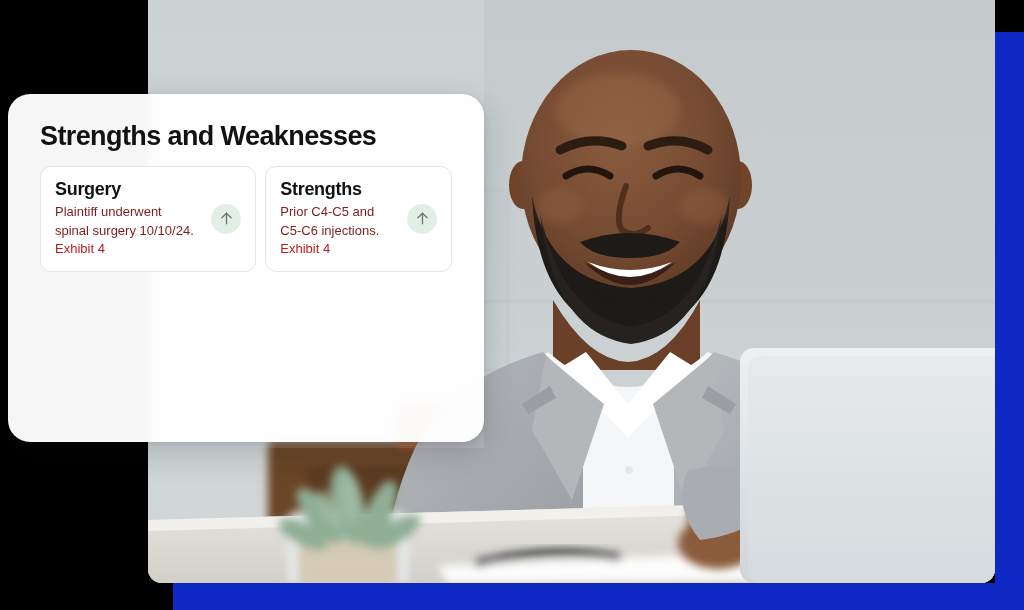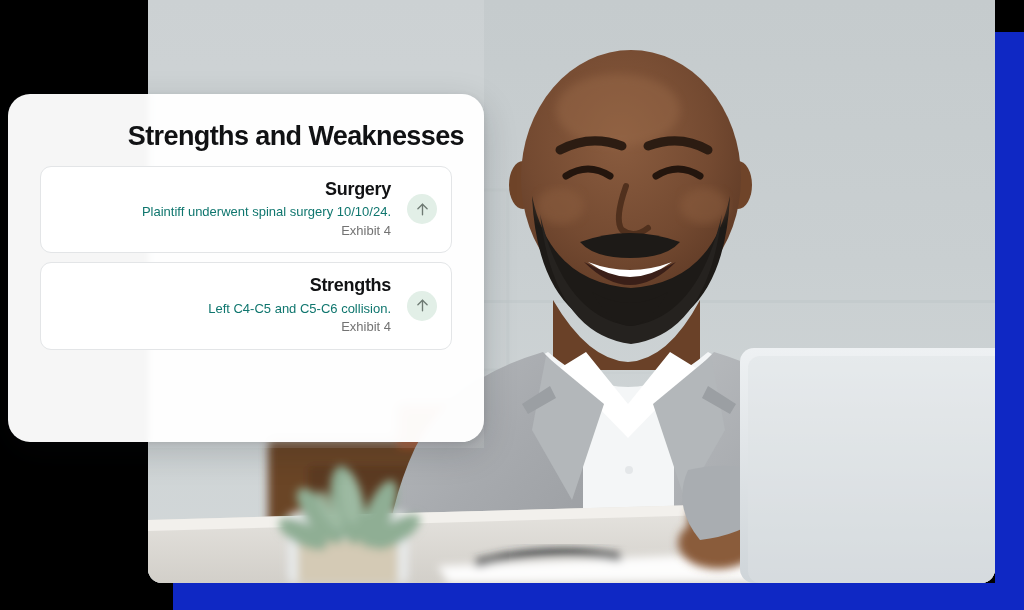--- a/index.html
+++ b/index.html
@@ -56,33 +56,32 @@
     position: absolute;
     left: 8px;
     top: 94px;
     width: 476px;
     height: 348px;
     background: rgba(255,255,255,0.965);
     border-radius: 22px;
     box-shadow: 0 10px 34px rgba(15,20,28,0.18), 0 2px 8px rgba(15,20,28,0.10);
     padding: 20px 20px 0 20px;
     backdrop-filter: blur(3px);
-    text-align: right;
   }
 
   .panel-title {
     font-size: 27px;
     font-weight: bold;
     letter-spacing: -0.6px;
     color: #111214;
     margin: 8px 0 14px 12px;
     line-height: 1.1;
   }
 
-  .cards { display: flex; flex-direction: column; gap: 9px; padding: 0 12px; }
+  .cards { display: flex; flex-direction: row; gap: 9px; padding: 0 12px; }
 
   .fact-card {
     position: relative;
     background: #ffffff;
     border: 1px solid #e3e5e7;
     border-radius: 11px;
     padding: 11px 60px 12px 14px;
     min-height: 78px;
   }
 
@@ -90,26 +89,26 @@
     font-size: 18px;
     font-weight: bold;
     color: #111214;
     letter-spacing: -0.3px;
     line-height: 1.25;
     margin-bottom: 3px;
   }
 
   .fact-desc {
     font-size: 13px;
-    color: #0f766e;
+    color: #7f1d1d;
     line-height: 1.42;
   }
   .fact-exhibit {
     font-size: 13px;
-    color: #737373;
+    color: #b91c1c;
     line-height: 1.42;
   }
 
   .fact-badge {
     position: absolute;
     right: 14px;
     top: 50%;
     transform: translateY(-50%);
     width: 30px;
     height: 30px;
@@ -314,21 +313,21 @@
             <svg width="17" height="17" viewBox="0 0 24 24" fill="none" stroke="#6e7a73" stroke-width="1.9" stroke-linecap="round" stroke-linejoin="round">
               <line x1="12" y1="19.5" x2="12" y2="4.5"></line>
               <polyline points="5.5,11 12,4.5 18.5,11"></polyline>
             </svg>
           </span>
         </div>
       </div>
 
       <div class="fact-card">
         <div class="fact-title">Strengths</div>
-        <div class="fact-desc">Left C4-C5 and C5-C6 collision.</div>
+        <div class="fact-desc">Prior C4-C5 and C5-C6 injections.</div>
         <div class="fact-exhibit">Exhibit 4</div>
         <div class="fact-badge badge-up">
           <span>
             <svg width="17" height="17" viewBox="0 0 24 24" fill="none" stroke="#6e7a73" stroke-width="1.9" stroke-linecap="round" stroke-linejoin="round">
               <line x1="12" y1="19.5" x2="12" y2="4.5"></line>
               <polyline points="5.5,11 12,4.5 18.5,11"></polyline>
             </svg>
           </span>
         </div>
       </div>

